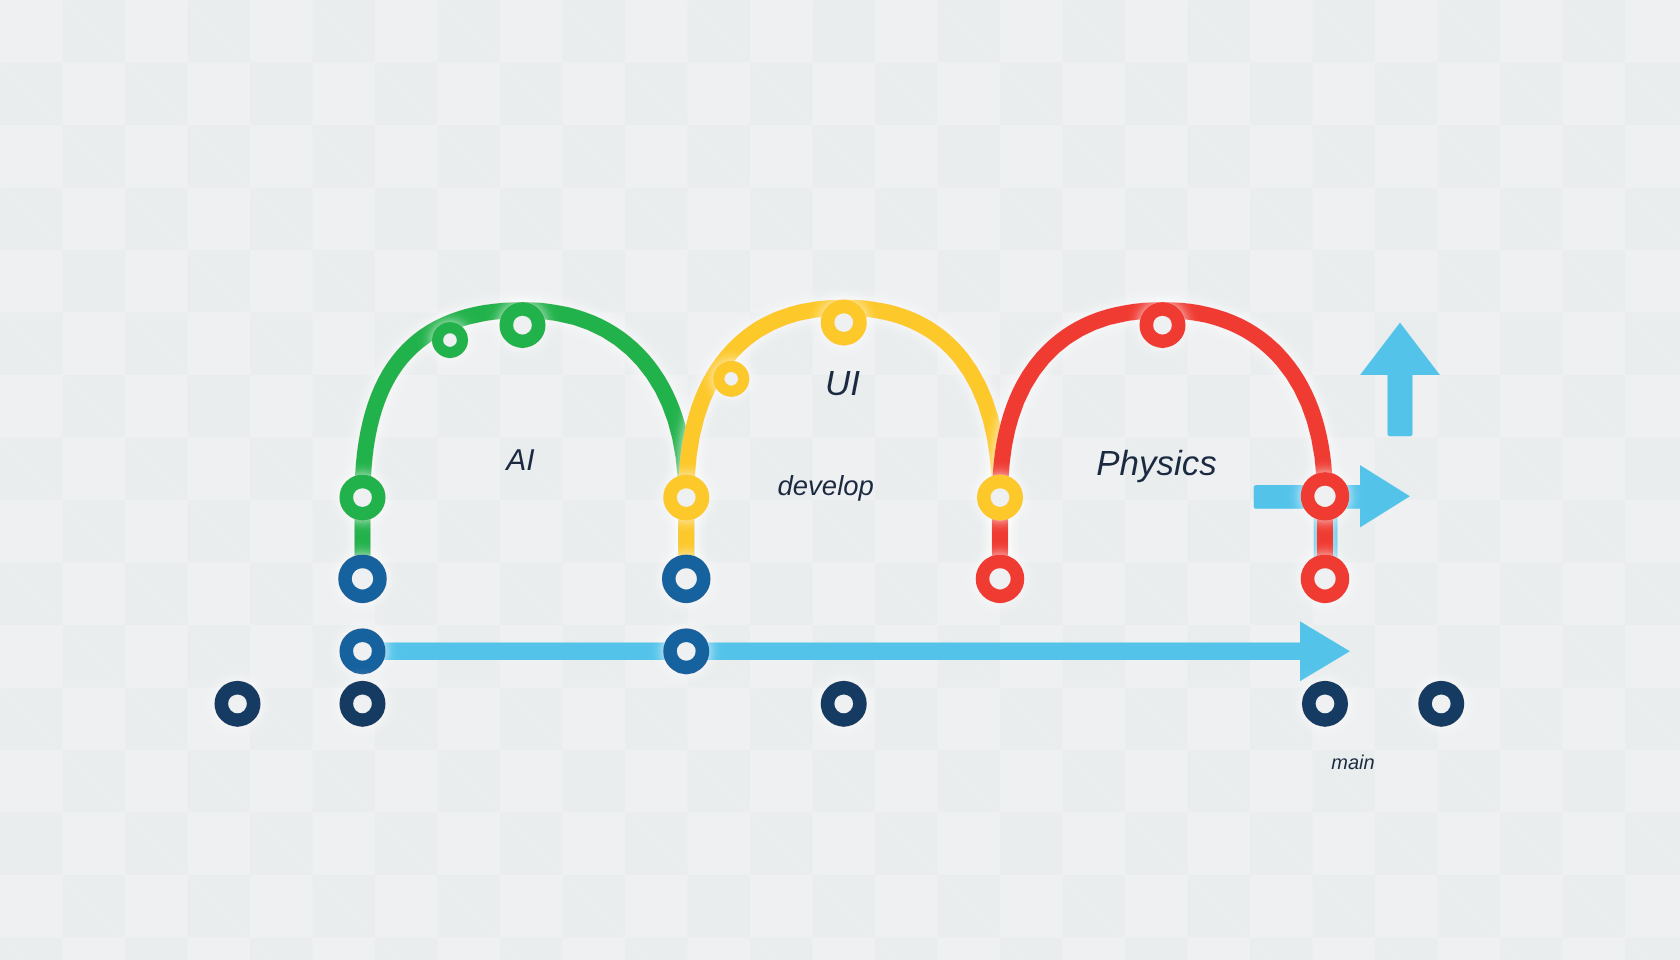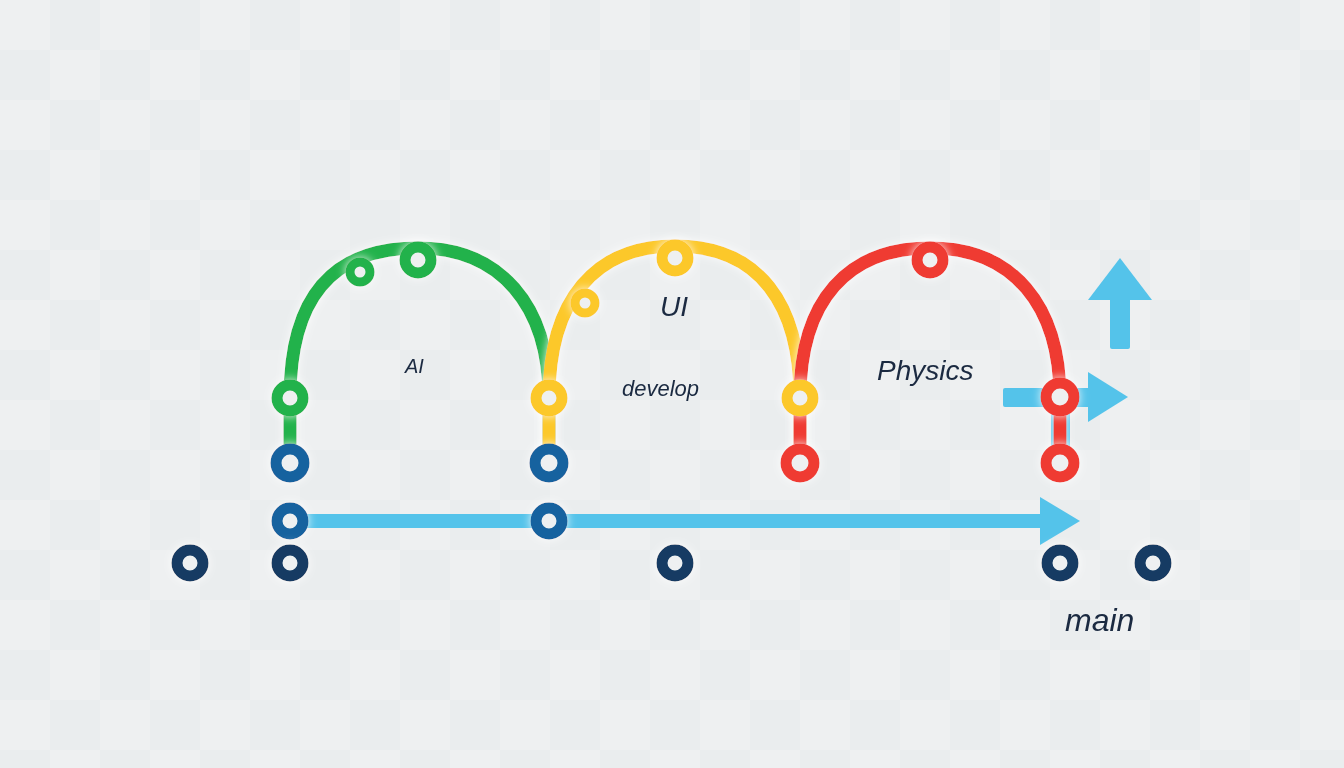--- a/index.html
+++ b/index.html
@@ -48,25 +48,25 @@
 
   .lbl {
     position: absolute;
     z-index: 3;
     color: #1b2a41;
     font-family: "Liberation Sans", sans-serif;
     white-space: nowrap;
     user-select: none;
     font-style: italic;
   }
-  .lbl-ai      { left: 405px;  top: 355px;  font-size: 20px; text-align: center; }
+  .lbl-ai      { left: 405px;  top: 355px;  font-size: 24px; text-align: center; }
   .lbl-ui      { left: 660px;  top: 291px;  font-size: 28px; }
   .lbl-develop { left: 622px;  top: 376px;  font-size: 22px; }
   .lbl-physics { left: 877px;  top: 355px;  font-size: 28px; text-align: right; }
-  .lbl-main    { left: 1065px; top: 602px;  font-size: 32px; }
+  .lbl-main    { left: 1065px; top: 602px;  font-size: 16px; }
 </style>
 </head>
 <body>
 
 <div id="canvas">
 
   <svg class="graph" viewBox="0 0 1344 768">
     <defs>
       <filter id="glow" x="-60%" y="-60%" width="220%" height="220%">
         <feGaussianBlur stdDeviation="5" result="b"></feGaussianBlur>

